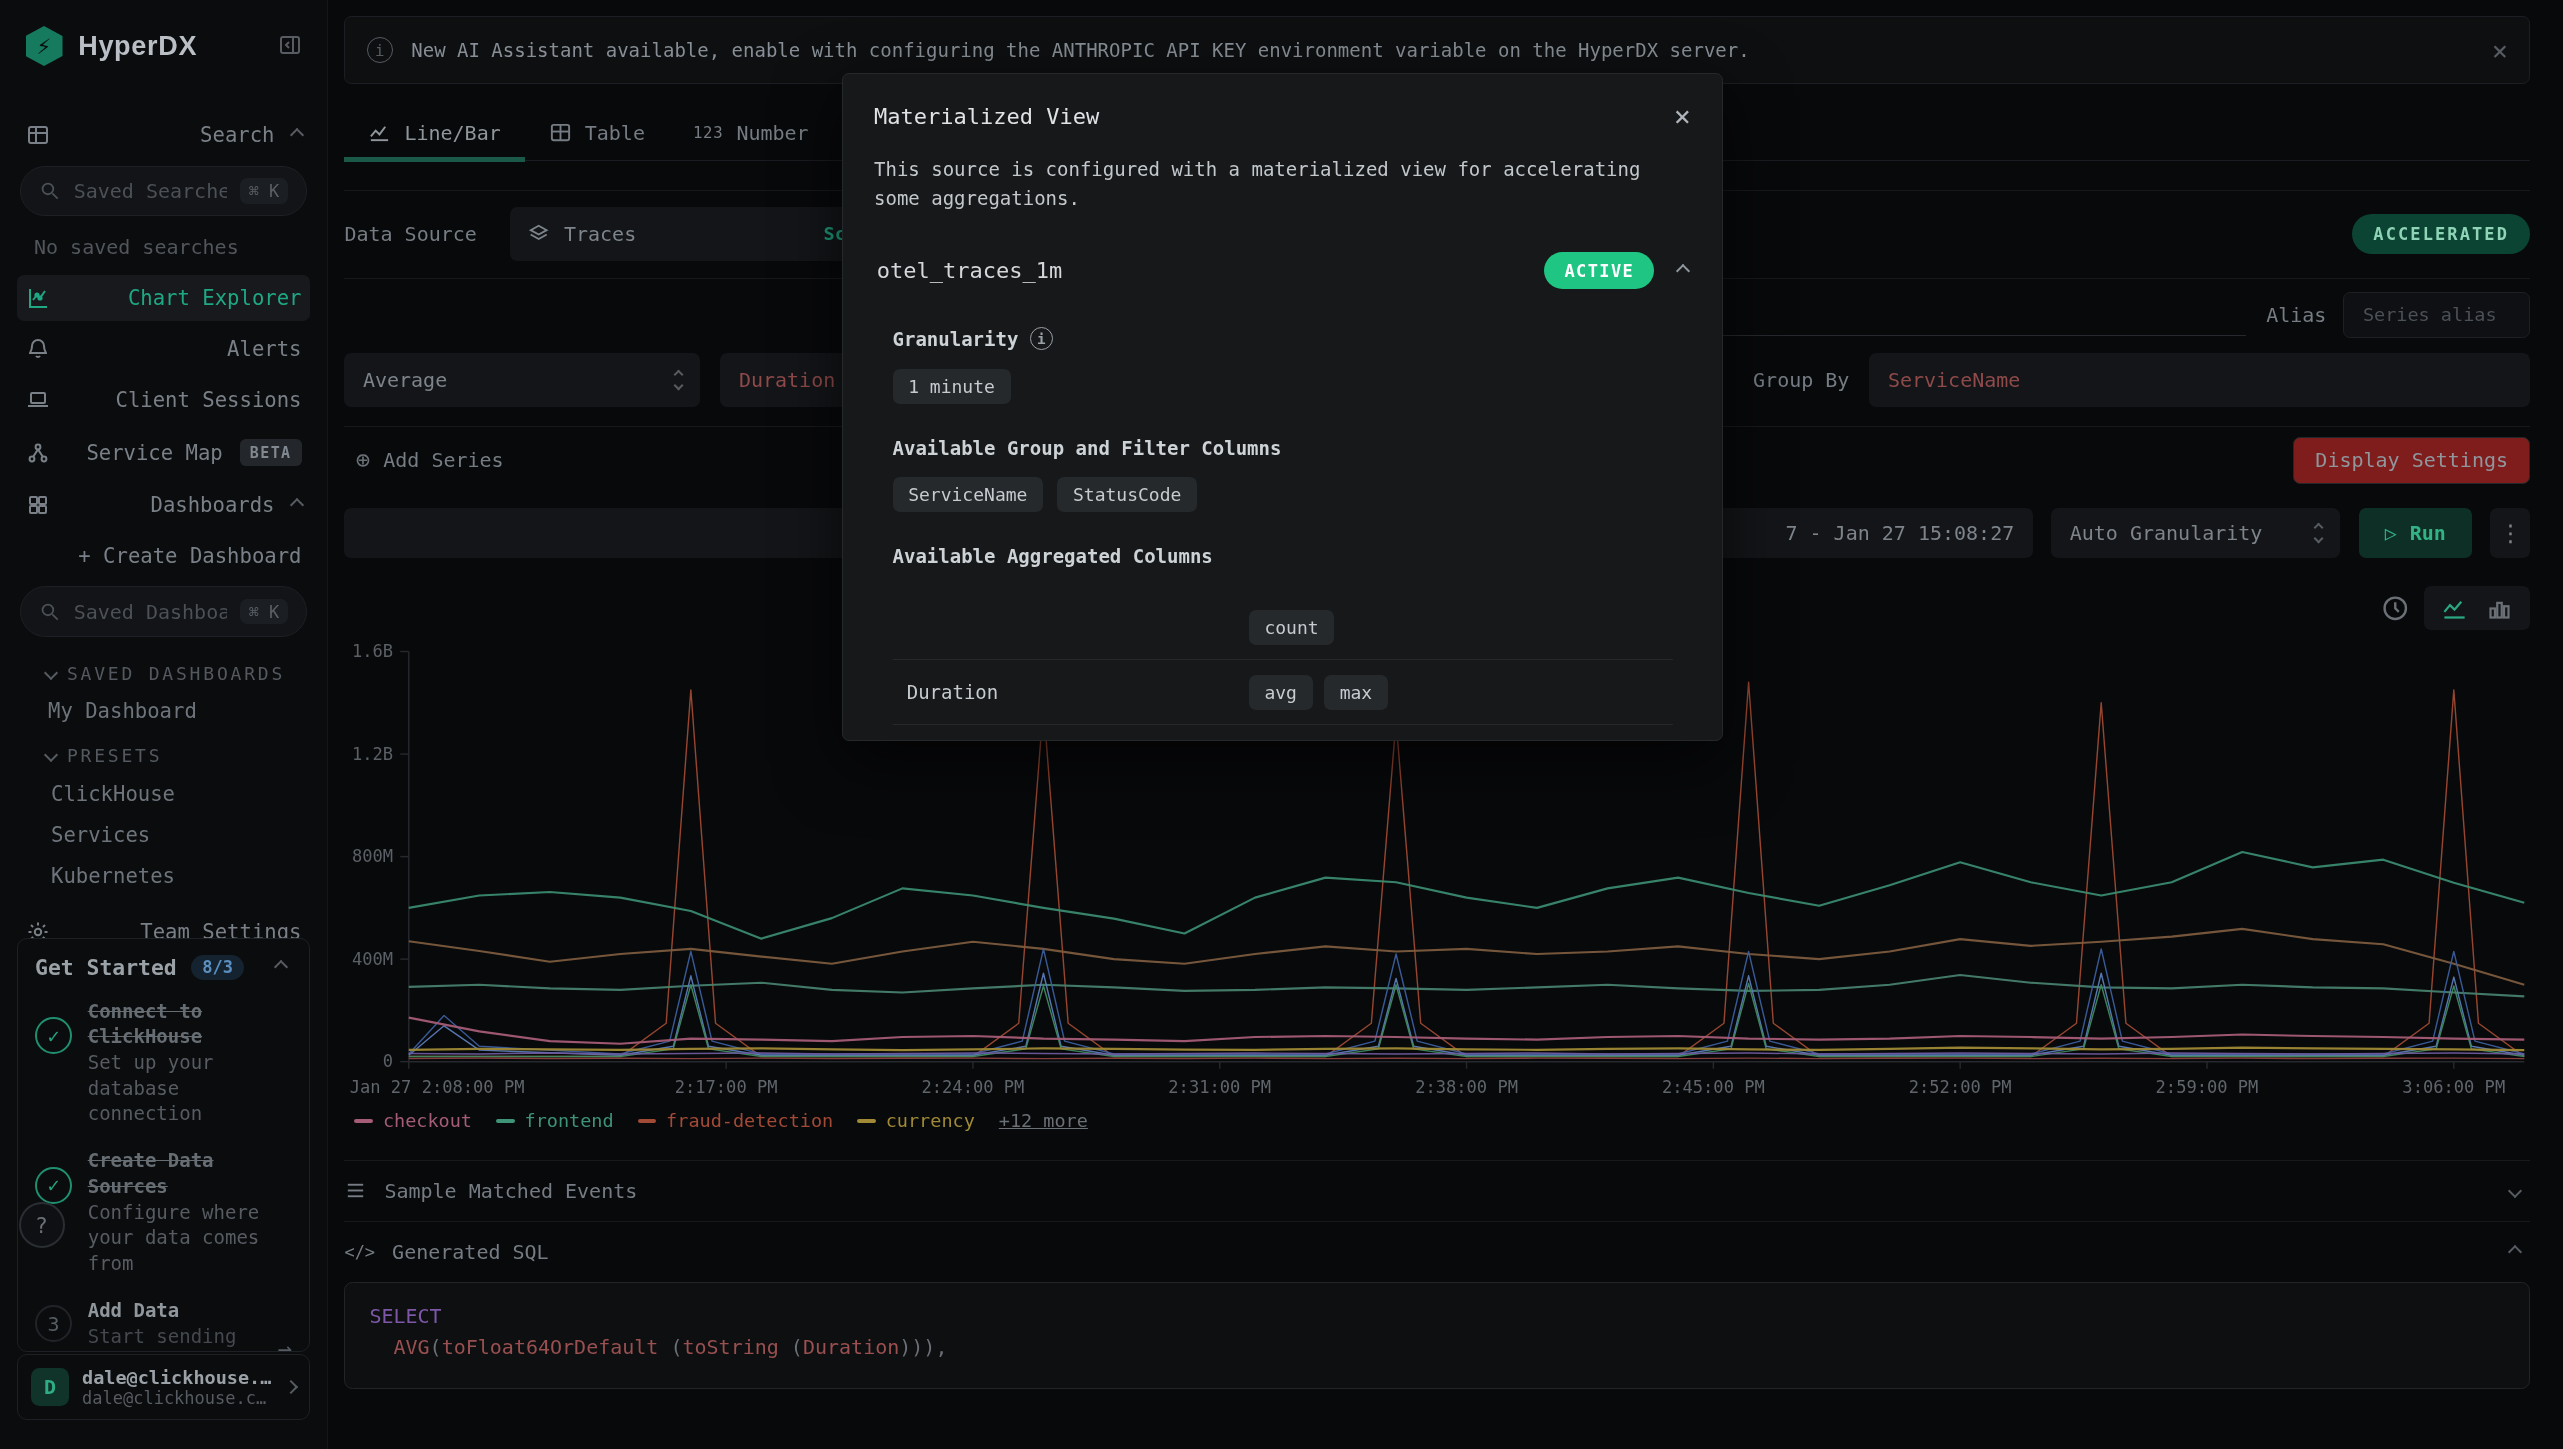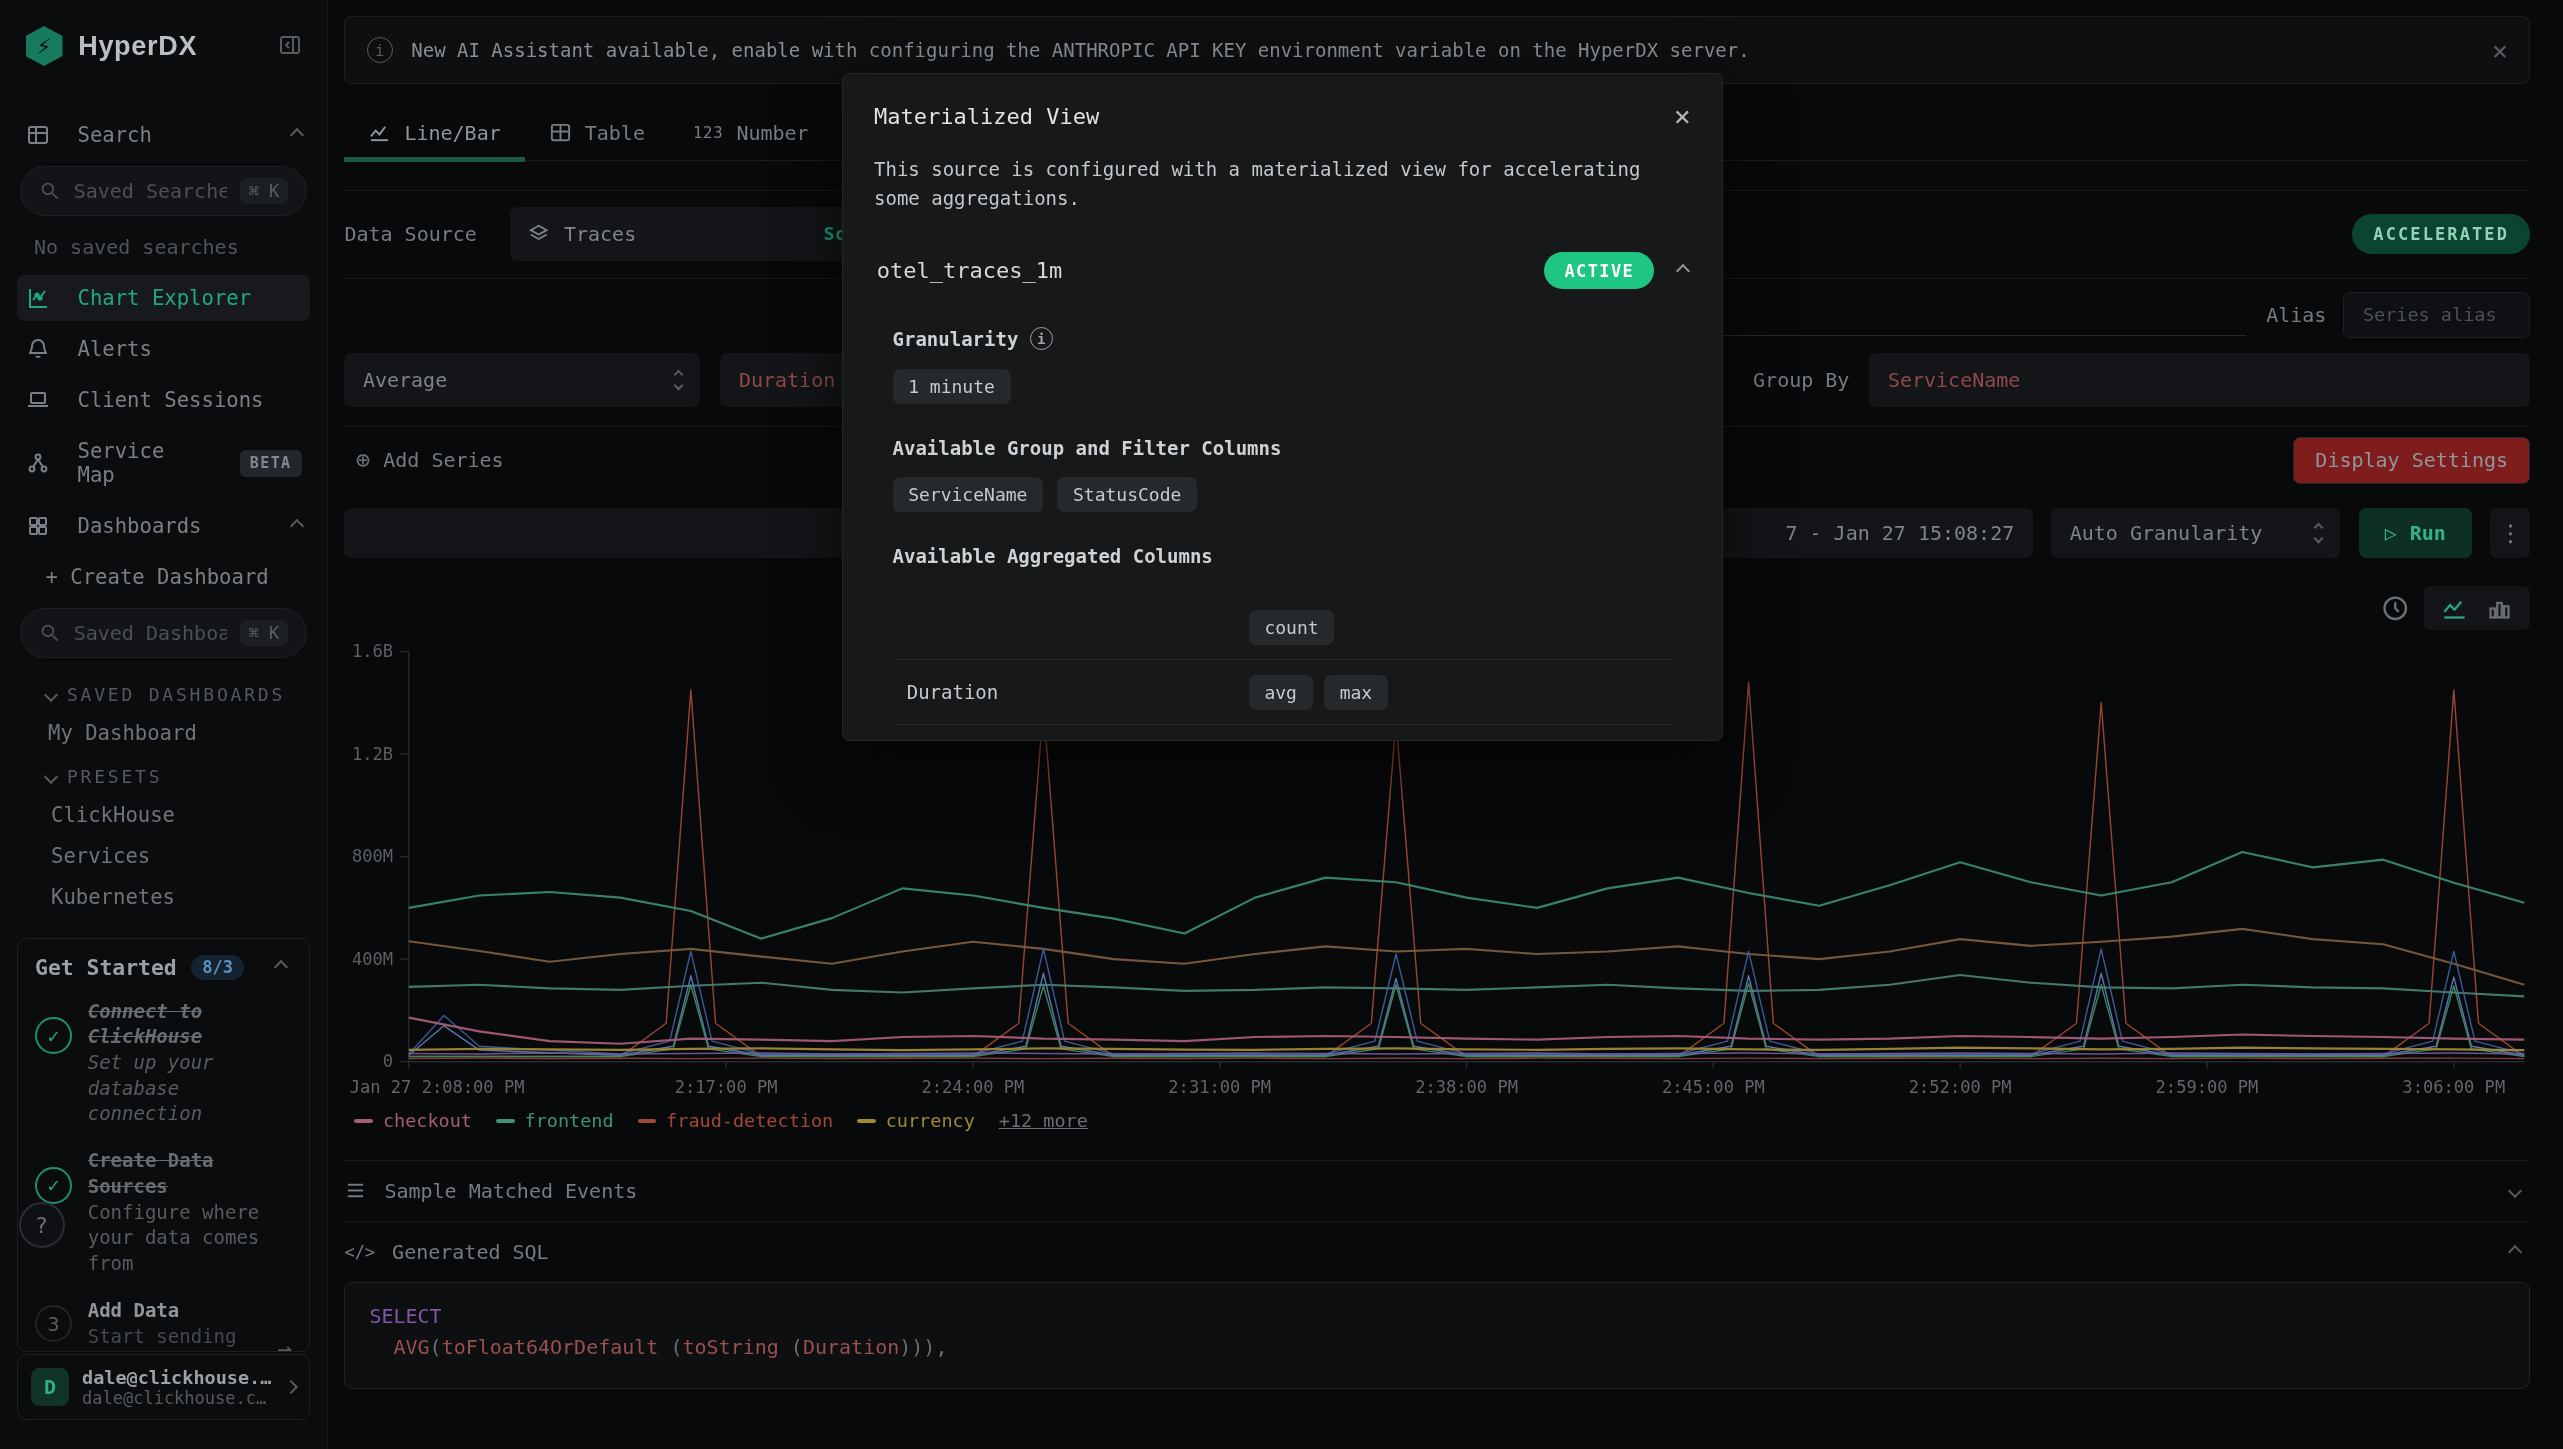--- a/index.html
+++ b/index.html
@@ -6,21 +6,21 @@
   html,body { width:2563px; height:1450px; overflow:hidden; background:#08090b; }
   body { font-family:"DejaVu Sans Mono","Liberation Mono",monospace; color:#7d848b; }
   .app { position:relative; width:2563px; height:1450px; display:flex; }
 
   
   .sidebar { position:relative; width:328px; height:100%; background:#0b0c0e; border-right:1.4px solid #141619; flex:none; padding:26px 17px; }
   .logo-row { display:flex; align-items:center; gap:15.7px; padding:0 8.5px; margin-bottom:46px; }
   .logo-hex { width:37px; height:40px; background:#157a5e; clip-path:polygon(50% 0,100% 25%,100% 75%,50% 100%,0 75%,0 25%); display:flex; align-items:center; justify-content:center; color:#0b0c0e; font-size:24px; font-weight:bold; }
   .logo-text { font-family:"Liberation Sans",sans-serif; font-weight:bold; font-size:27px; color:#b9bfc5; letter-spacing:0.7px; flex:1; }
   .collapse-ic { color:#565c62; }
-  .side-item { display:flex; align-items:center; gap:28px; padding:11.4px 8.5px; font-size:20.6px; color:#798087; border-radius:7.1px; margin-bottom:4.3px; }
+  .side-item { display:flex; align-items:center; gap:17px; padding:11.4px 8.5px; font-size:20.6px; color:#798087; border-radius:7.1px; margin-bottom:4.3px;text-align:right; }
   .side-item svg, .logo-row svg { flex:none; }
   .side-item .lbl { flex:1; }
   .side-item.active { background:#17191d; color:#1fa884; }
   .chev { width:10px; height:10px; border-right:2.1px solid #565c62; border-bottom:2.1px solid #565c62; display:inline-block; }
   .chev.up { transform:rotate(-135deg); } .chev.down { transform:rotate(45deg); } .chev.right { transform:rotate(-45deg); }
   .pill-input { display:flex; align-items:center; gap:13px; background:#121417; border:1.4px solid #1d2024; border-radius:28.5px; padding:11.4px 18.5px; margin:7.1px 2.8px 13px; color:#4b5157; font-size:20px; }
   .pill-input .ph { flex:1; white-space:nowrap; overflow:hidden; }
   .kbd { background:#1b1e22; border-radius:7.1px; padding:2.8px 8.5px; font-size:17px; color:#5a6066; white-space:nowrap; }
   .muted-line { color:#50565c; font-size:20px; padding:5.7px 17px 15.7px; }
   .beta { background:#23272b; color:#81888f; font-size:15px; font-weight:bold; border-radius:5.7px; padding:4.3px 10px; letter-spacing:1.4px; }
@@ -219,21 +219,21 @@
     </div>
 
     <div class="getstarted">
       <div class="gs-head">
         <span class="gs-title">Get Started</span>
         <span class="gs-badge">8/3</span>
         <i class="chev up"></i>
       </div>
       <div class="gs-item">
         <span class="gs-check">✓</span>
-        <div class="gs-body" style="max-width:192px;font-style:italic;">
+        <div class="gs-body" style="max-width:192px;">
           <div class="gs-t">Connect to ClickHouse</div>
           <div class="gs-s">Set up your database connection</div>
         </div>
       </div>
       <div class="gs-item">
         <span class="gs-check">✓</span>
         <div class="gs-body" style="max-width:192px;">
           <div class="gs-t">Create Data Sources</div>
           <div class="gs-s">Configure where your data comes from</div>
         </div>

